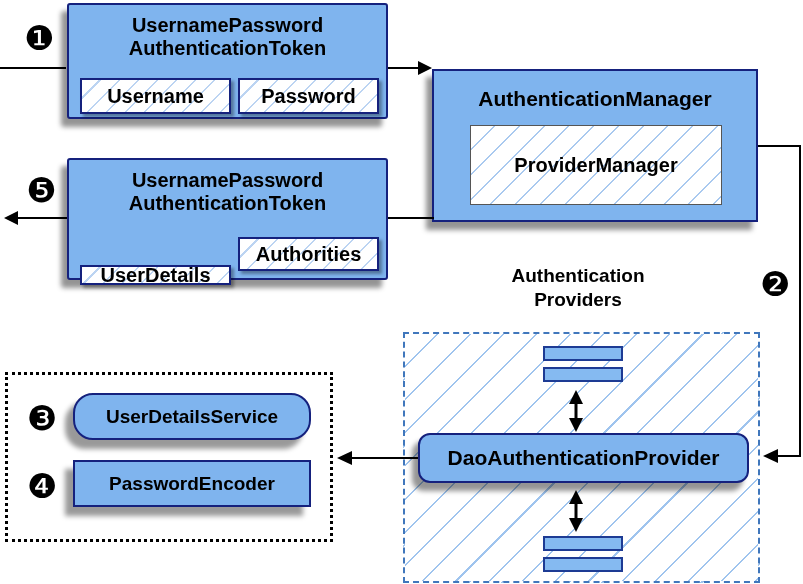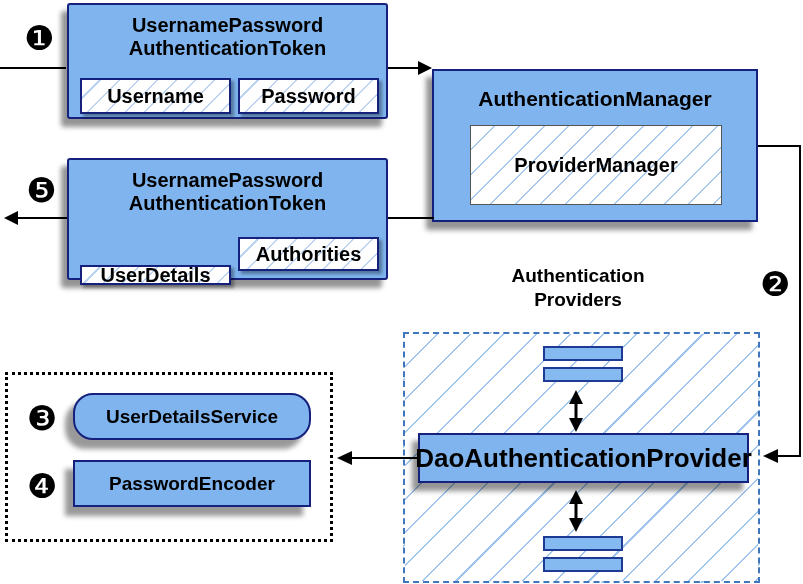--- a/index.html
+++ b/index.html
@@ -40,21 +40,21 @@
     background-color:#ffffff;
     background-image:repeating-linear-gradient(135deg, rgba(0,0,0,0) 0px, rgba(0,0,0,0) 22px, #9fc4ee 22px, #9fc4ee 23.5px);
     border:2px dashed #4077bc;
   }
   .bar {
     position:absolute; box-sizing:border-box;
     background:#85baf1; border:2px solid #1d3b94;
   }
   .dao {
     display:flex; align-items:center; justify-content:center;
-    font-weight:bold; font-size:26px; z-index:2;
+    font-weight:bold; font-size:21px; z-index:2;border-radius:12px;
   }
   .dottedbox {
     position:absolute; box-sizing:border-box;
     border:3px dotted #000000; background:transparent;
   }
   .service {
     display:flex; align-items:center; justify-content:center;
     font-weight:bold; font-size:19px;
     box-shadow:-8px 9px 5px rgba(0,0,0,0.40);
   }

